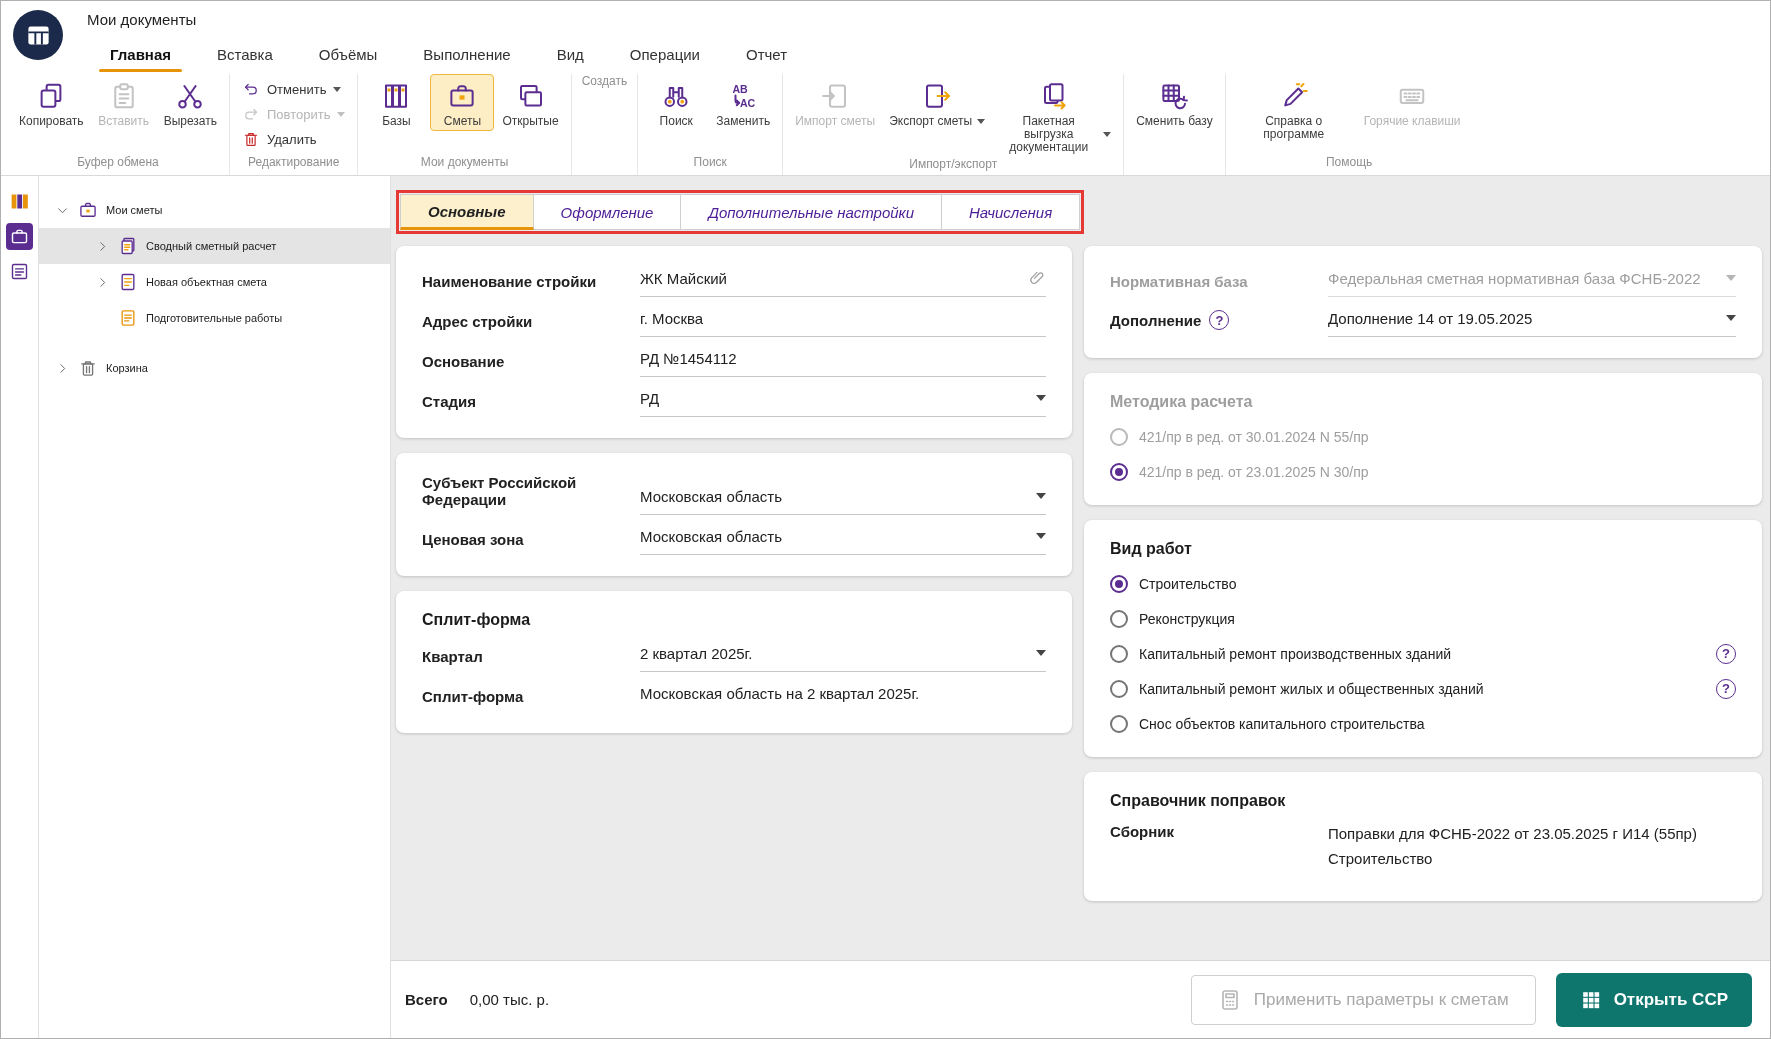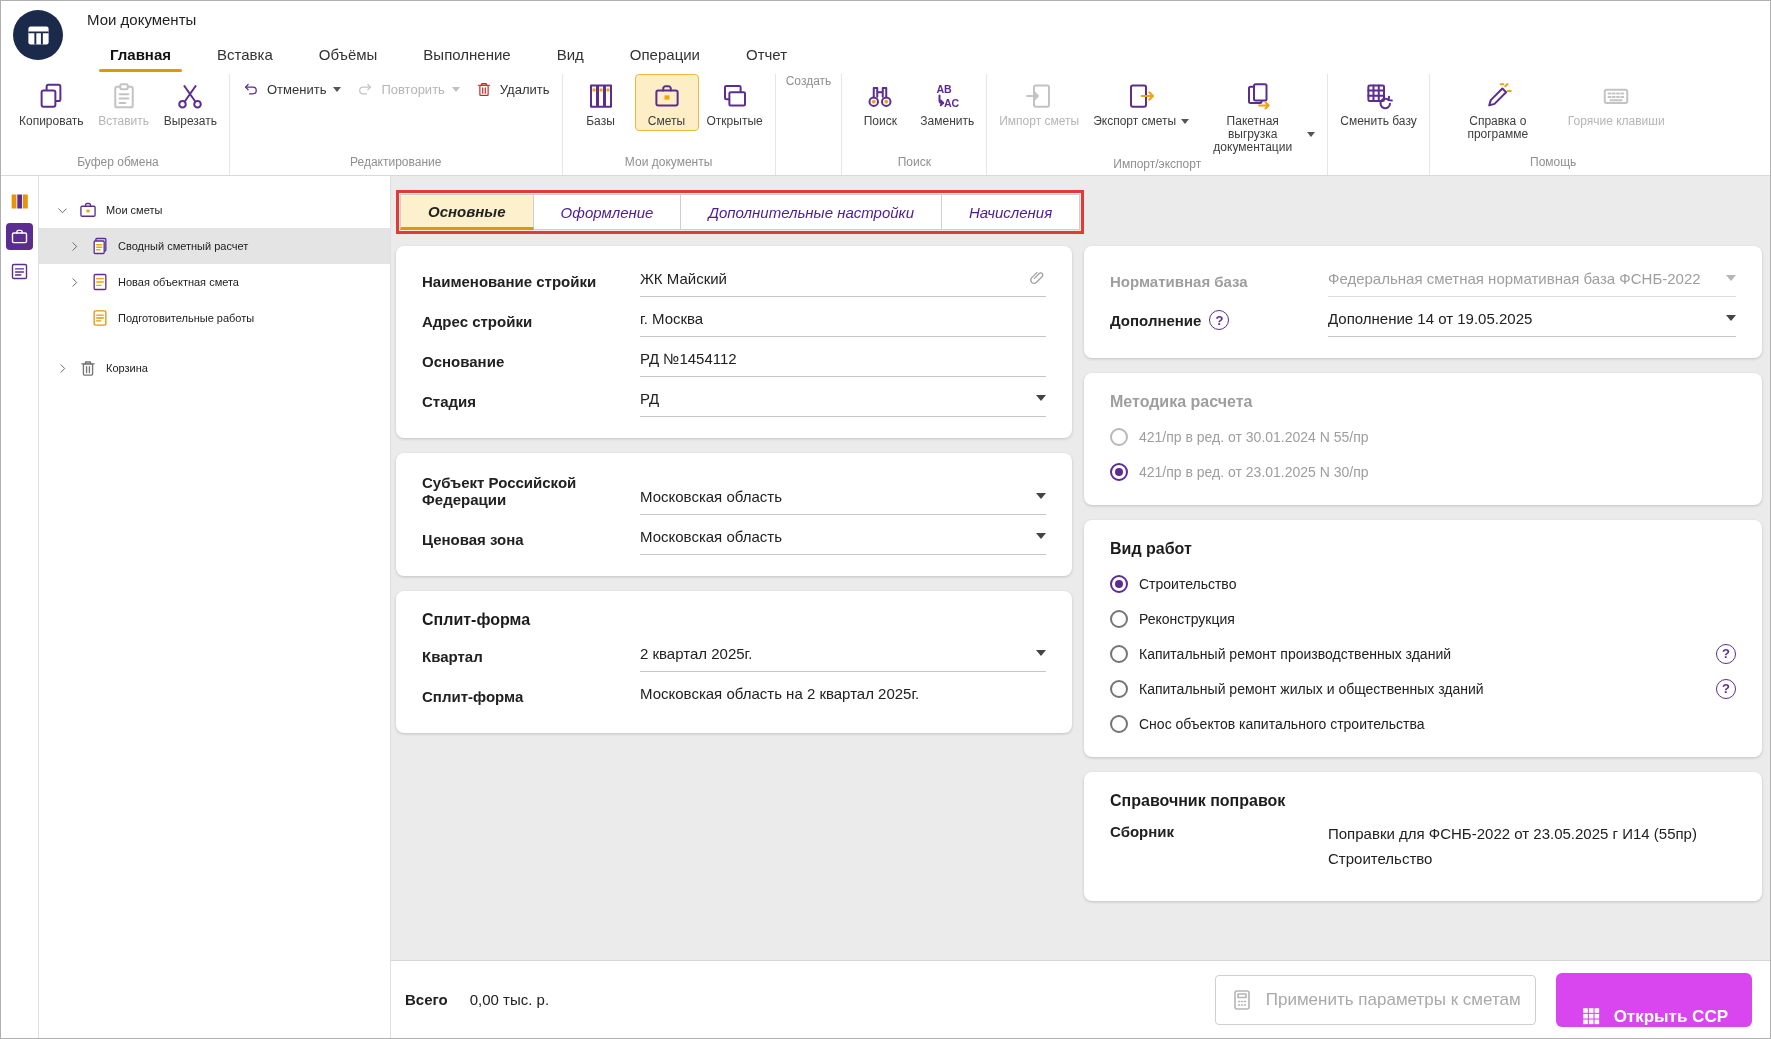--- a/index.html
+++ b/index.html
@@ -31,21 +31,21 @@
   .rgroup-buttons { flex:1; display:flex; align-items:flex-start; gap:2px; }
   .rgroup-label { height:20px; text-align:center; font-size:12px; color:#8f8f8f; white-space:nowrap; padding:0 4px; }
   .rbtn { min-width:64px; max-width:124px; display:flex; flex-direction:column; align-items:center; text-align:center; font-size:12px; line-height:13px; color:#3d3d3d; padding:6px 5px 2px 5px; border:1px solid transparent; border-radius:4px; gap:4px; cursor:default; }
   .rbtn .ric { width:30px; height:30px; color:#5b2d90; flex:none; }
   .rbtn .ric svg { width:100%; height:100%; }
   .rbtn.disabled { color:#b5b5b5; }
   .rbtn.disabled .ric { color:#c3c3c3; }
   .rbtn.selected { background:#fdeec6; border-color:#efb73e; }
   .lblrow { display:flex; align-items:center; gap:5px; justify-content:center; }
 
-  .rgroup.small .rgroup-buttons { flex-direction:row; gap:3px; align-items:flex-start; padding-top:4px; }
+  .rgroup.small .rgroup-buttons { flex-direction:column; gap:3px; align-items:flex-start; padding-top:4px; }
   .sbtn { display:flex; align-items:center; gap:7px; font-size:13px; padding:2px 6px; color:#333; border-radius:3px; cursor:default; }
   .sbtn .ric { width:18px; height:18px; color:#5b2d90; }
   .sbtn .ric svg { width:100%; height:100%; }
   .sbtn.disabled { color:#b5b5b5; }
   .sbtn.disabled .ric { color:#c3c3c3; }
   .sbtn .ric.red, .ric.red { color:#c62828; }
   .caret { width:0; height:0; border-left:4px solid transparent; border-right:4px solid transparent; border-top:5px solid #555; }
   .sbtn.disabled .caret { border-top-color:#c0c0c0; }
 
   
@@ -55,21 +55,21 @@
   .rail-item svg { width:21px; height:21px; }
   .rail-item.selected { background:#5b2d90; }
 
   .tree { width:352px; border-right:1px solid #e0e0e0; padding-top:16px; background:#fff; font-size:11px; flex:none; }
   .titem { height:36px; display:flex; align-items:center; gap:8px; padding-left:16px; cursor:default; white-space:nowrap; }
   .titem.selected { background:#e4e4e4; }
   .titem .chev { width:15px; display:flex; justify-content:center; color:#555; flex:none; }
   .titem .chev svg { width:13px; height:13px; }
   .titem .tic { width:20px; height:20px; color:#5b2d90; flex:none; }
   .titem .tic svg { width:100%; height:100%; }
-  .titem.indent1 { padding-left:28px; }
+  .titem.indent1 { padding-left:56px; }
 
   
   .main { flex:1; background:#ebebeb; display:flex; flex-direction:column; min-width:0; }
   .tabs-wrap { padding:14px 0 0 5px; flex:none; }
   .red-box { display:inline-flex; border:3px solid #e53935; padding:1px; background:transparent;font-style:italic; }
   .tab { height:36px; display:flex; align-items:center; padding:0 27px; background:#fff; border:1px solid #cfcfcf; font-size:15px; color:#4c1d95; cursor:default; white-space:nowrap; }
   .tab + .tab { border-left:none; }
   .tab.active { background:#fdf1cd; border-bottom:3px solid #e8940a; font-weight:700; color:#222; }
 
   .panels { flex:1; display:flex; gap:12px; padding:12px 8px 0 5px; align-items:flex-start; overflow:hidden; }
@@ -103,24 +103,24 @@
   .help { width:20px; height:20px; border-radius:50%; border:1.6px solid #5b2d90; color:#5b2d90; font-size:13px; font-weight:700; display:flex; align-items:center; justify-content:center; flex:none; cursor:default; }
   .help.right { margin-left:auto; }
 
   .two-line { font-size:15px; line-height:21px; padding-bottom:4px; }
 
   
   .bottombar { height:78px; background:#fff; border-top:1px solid #d6d6d6; display:flex; align-items:center; padding:0 18px 0 14px; gap:20px; flex:none; }
   .total { display:flex; gap:22px; align-items:baseline; font-size:15px; }
   .total .tl { font-weight:700; }
   .spacer { flex:1; }
-  .btn-apply { height:50px; display:flex; align-items:center; gap:12px; padding:0 14px; border:1px solid #cfcfcf; border-radius:4px; background:#fff; color:#a9a9a9; font-size:17px; cursor:default; }
+  .btn-apply { height:50px; display:flex; align-items:center; gap:12px; padding:0 26px; border:1px solid #cfcfcf; border-radius:4px; background:#fff; color:#a9a9a9; font-size:17px; cursor:default; }
   .btn-apply .ric { width:24px; height:24px; color:#b5b5b5; }
   .btn-apply .ric svg { width:100%; height:100%; }
-  .btn-open { height:54px; display:flex; align-items:flex-end; gap:12px; padding:0 24px; border-radius:6px; background:#d946ef; color:#fff; font-size:17px; font-weight:700; cursor:default; }
+  .btn-open { height:54px; display:flex; align-items:center; gap:12px; padding:0 24px; border-radius:6px; background:#0f766e; color:#fff; font-size:17px; font-weight:700; cursor:default; }
 </style>
 </head>
 <body>
 
 <div class="window">
 
   <div class="titlebar">
     <div class="logo">
       <svg viewBox="0 0 24 24" style="width:27px;height:27px">
           <rect x="3" y="4" width="18" height="16" rx="2" fill="#fff"></rect>

